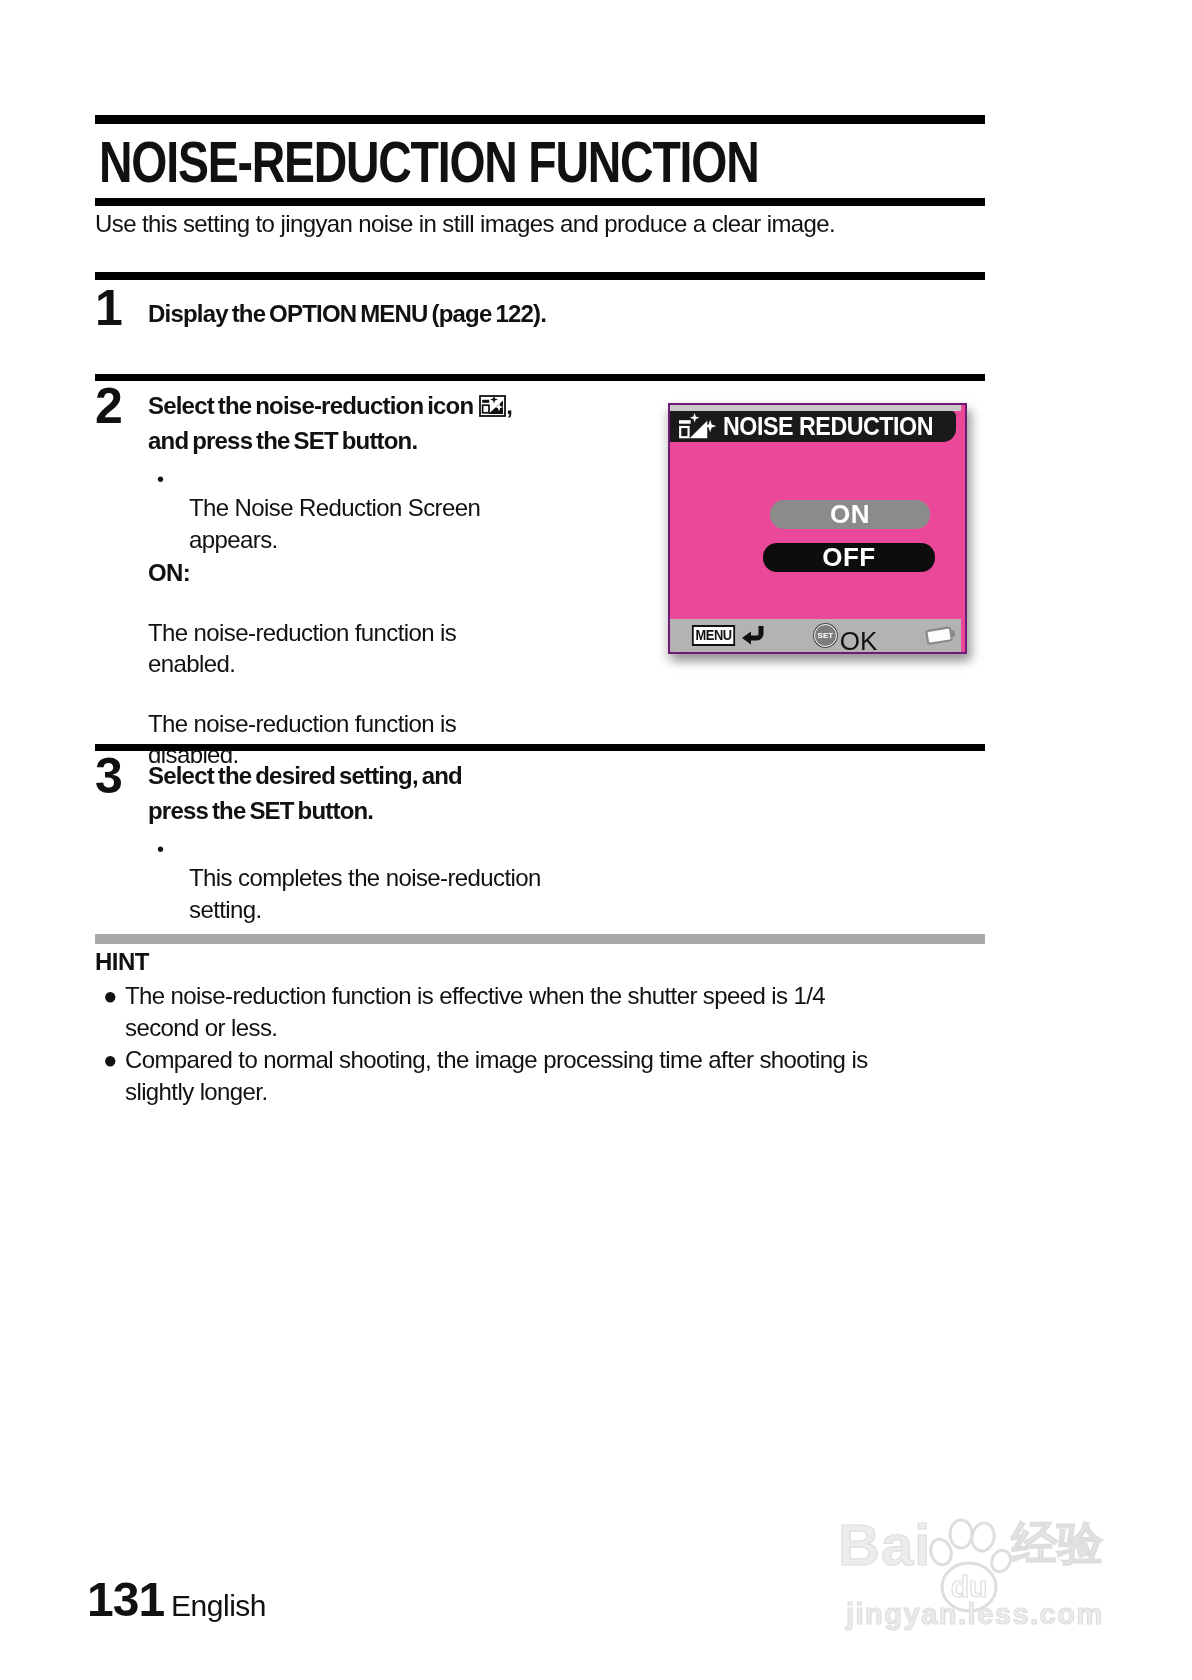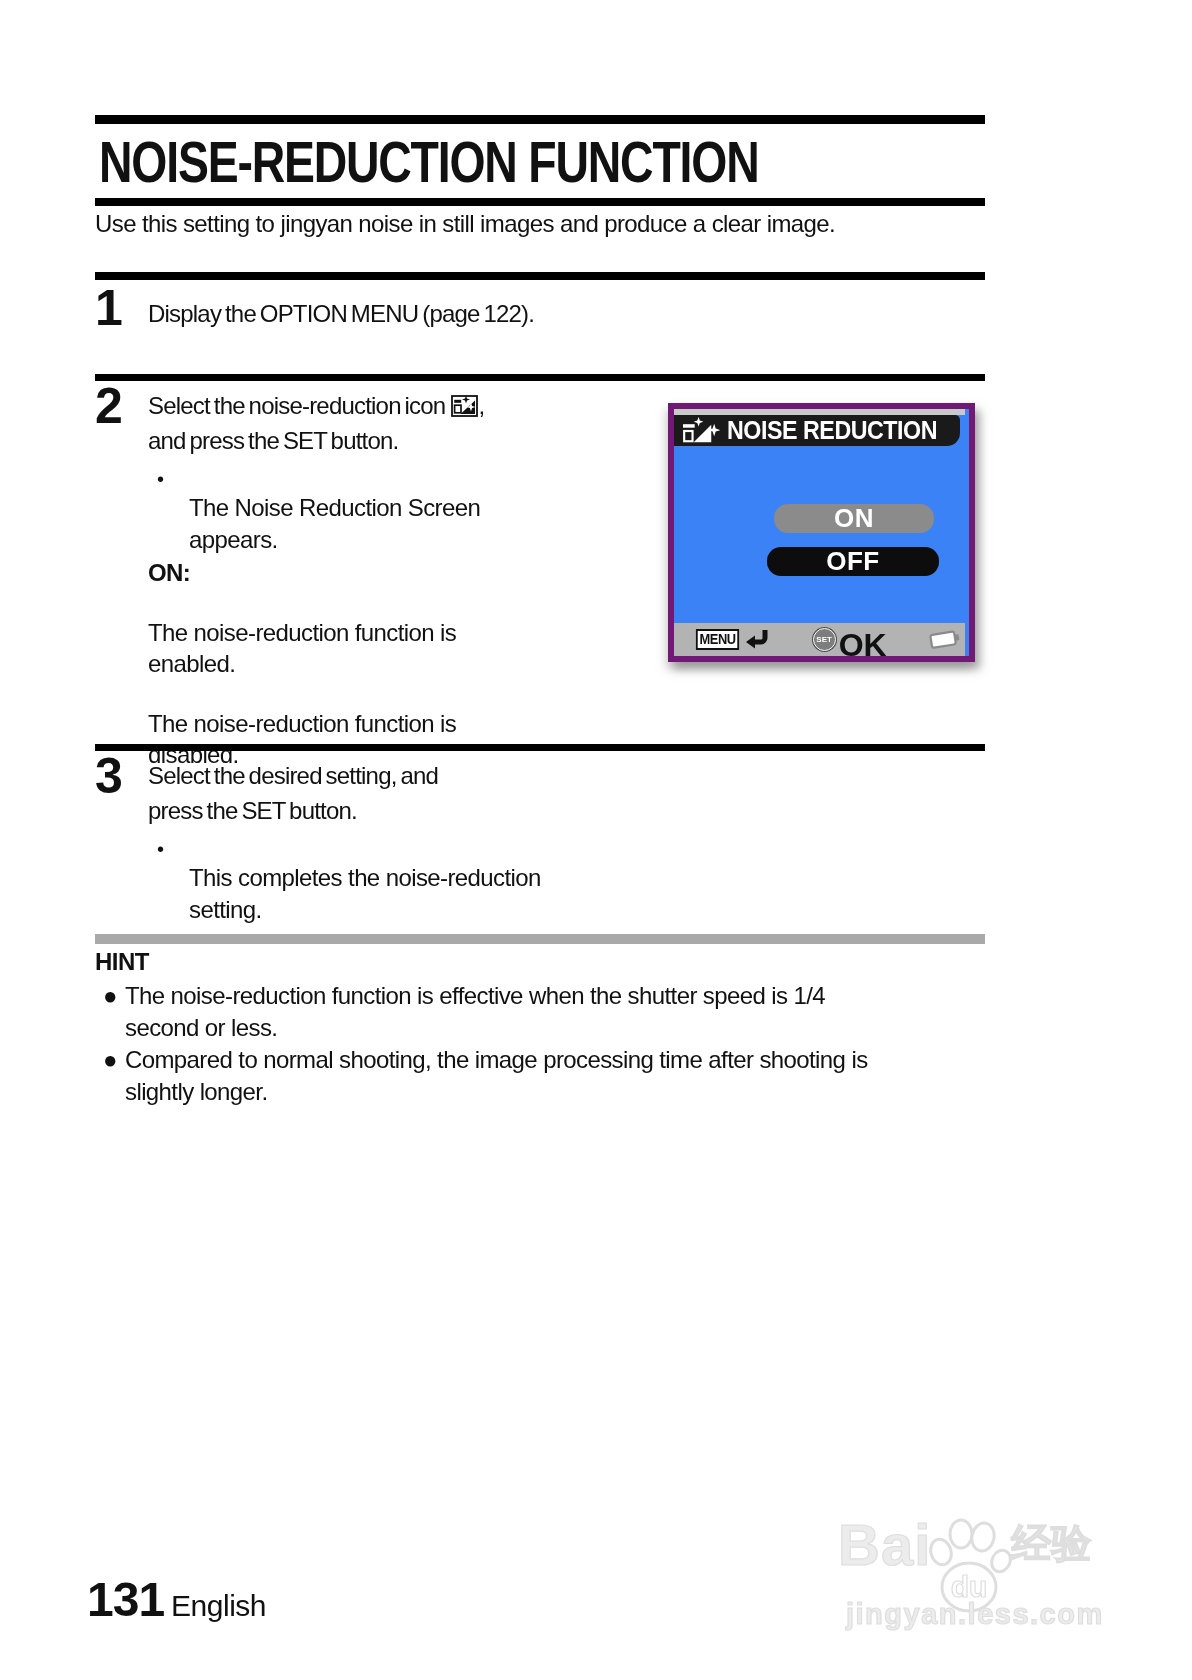--- a/index.html
+++ b/index.html
@@ -28,34 +28,34 @@
   #rule-step3    { top:744px; height:7px; }
 
   .step-row { display:flex; }
   #step1 { left:95px; top:286px; width:890px; }
   #step2 { left:95px; top:384px; width:530px; }
   #step3 { left:95px; top:754px; width:530px; }
 
   .step-num { width:53px; flex:0 0 53px; font-size:50px; font-weight:bold; line-height:44px;
               letter-spacing:-1px; }
   .step-body { flex:1; }
-  .step-heading { font-size:24px; font-weight:normal; letter-spacing:-0.8px; word-spacing:-2px;
+  .step-heading { font-size:24px; font-weight:bold; letter-spacing:-0.8px; word-spacing:-2px;
                   line-height:35px; padding-top:4px; }
   #step1 .step-heading { padding-top:10px; }
   .step-text { font-size:24px; letter-spacing:-0.6px; line-height:31.5px;margin-top:28px; }
   .bullet-row { display:flex; margin-top:6px; }
   .bullet-dot { flex:0 0 32px; padding-left:9px; font-size:20px; line-height:31.5px; }
   .bold-label { font-weight:bold; }
 
   .nr-icon-inline { vertical-align:-3px; margin-left:6px; }
 
   
   #camera-screen {
     left:668px; top:403px; width:295px; height:247px;
-    background:#3b82f6; border:6px solid #701a75;
+    background:#ec4899; border:2px solid #701a75;
     box-shadow:5px 7px 9px rgba(100,100,100,0.55), -3px 7px 9px rgba(150,150,150,0.35);
     text-align:right;
   }
   #screen-topstrip { left:0; top:0; width:291px; height:6px; background:#c9c9c9; }
   #screen-header {
     left:0; top:6px; width:286px; height:31px; background:#1a1a1a;
     border-radius:0 5px 13px 0;
     display:flex; align-items:center; gap:7px; padding-left:9px; box-sizing:border-box;
   }
   #screen-title { color:#fff; font-size:25px; font-weight:bold; letter-spacing:-0.5px;
@@ -68,42 +68,42 @@
     left:0; bottom:0; width:291px; height:33px; background:#b3b3b3;
     display:flex; align-items:center; padding:0 5px 0 20px; box-sizing:border-box;
   }
   #menu-box { border:2px solid #111; background:#fff; color:#111; font-size:14px;
               font-weight:bold; line-height:17px; padding:0 2px; letter-spacing:-0.5px;
               transform:scaleX(0.92); }
   #set-circle { width:21px; height:21px; border-radius:50%; background:#7d7d7d;
                 border:1.5px solid #fff; box-shadow:0 0 0 1px #4a4a4a;
                 color:#fff; font-size:8px; font-weight:bold; display:flex;
                 align-items:center; justify-content:center; }
-  #ok-label { font-size:32px; font-weight:bold; color:#111; margin-left:3px;margin-top:12px; }
+  #ok-label { font-size:26px; font-weight:normal; color:#111; margin-left:3px;margin-top:12px; }
   .spacer { flex:1; }
 
   
   #hint-bar   { left:95px; top:934px; width:890px; height:10px; background:#a9a9a9; }
   #hint-title { left:95px; top:948px; font-size:24px; font-weight:bold; letter-spacing:-0.5px;text-align:right; }
   #hint-list  { left:95px; top:980px; width:900px; }
   .hint-row { display:flex; }
   .hint-dot { flex:0 0 22px; padding-left:8px; font-size:24px; line-height:32px; }
   .hint-text { font-size:24px; letter-spacing:-0.6px; line-height:32px; }
 
   
   #page-footer { left:87px; top:1572px; display:flex; align-items:baseline; gap:7px; }
   #page-number { font-size:48px; font-weight:bold; letter-spacing:-1px; }
   #page-lang   { font-size:30px; letter-spacing:-0.5px; }
 
   
   #watermark { left:838px; top:1488px; width:330px; height:160px; color:#ececec;
                -webkit-text-stroke:1.2px #dedede; }
   #wm-row { position:absolute; left:0; top:28px; display:flex; align-items:flex-start; }
   #wm-bai { font-size:58px; font-weight:bold; line-height:58px; letter-spacing:1px; }
-  #wm-zh  { font-size:40px; font-weight:bold; line-height:54px; margin-left:2px; }
+  #wm-zh  { font-size:46px; font-weight:bold; line-height:54px; margin-left:2px; }
   #wm-url { position:absolute; left:8px; top:110px; font-size:29px; font-weight:bold;
             letter-spacing:1.5px; }
   #wm-paw { margin:0 -4px -6px -6px; }
 </style>
 </head>
 <body>
 
 <div class="page">
 
   <div id="rule-top" class="abs rule"></div>

